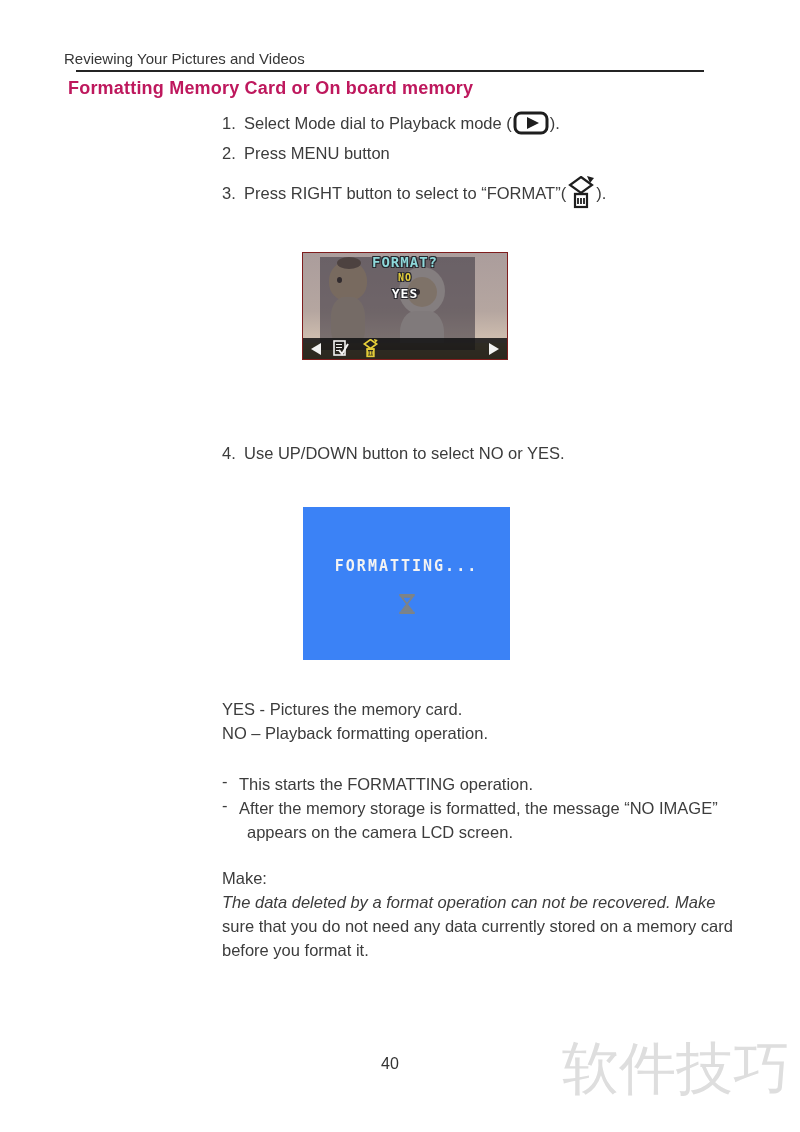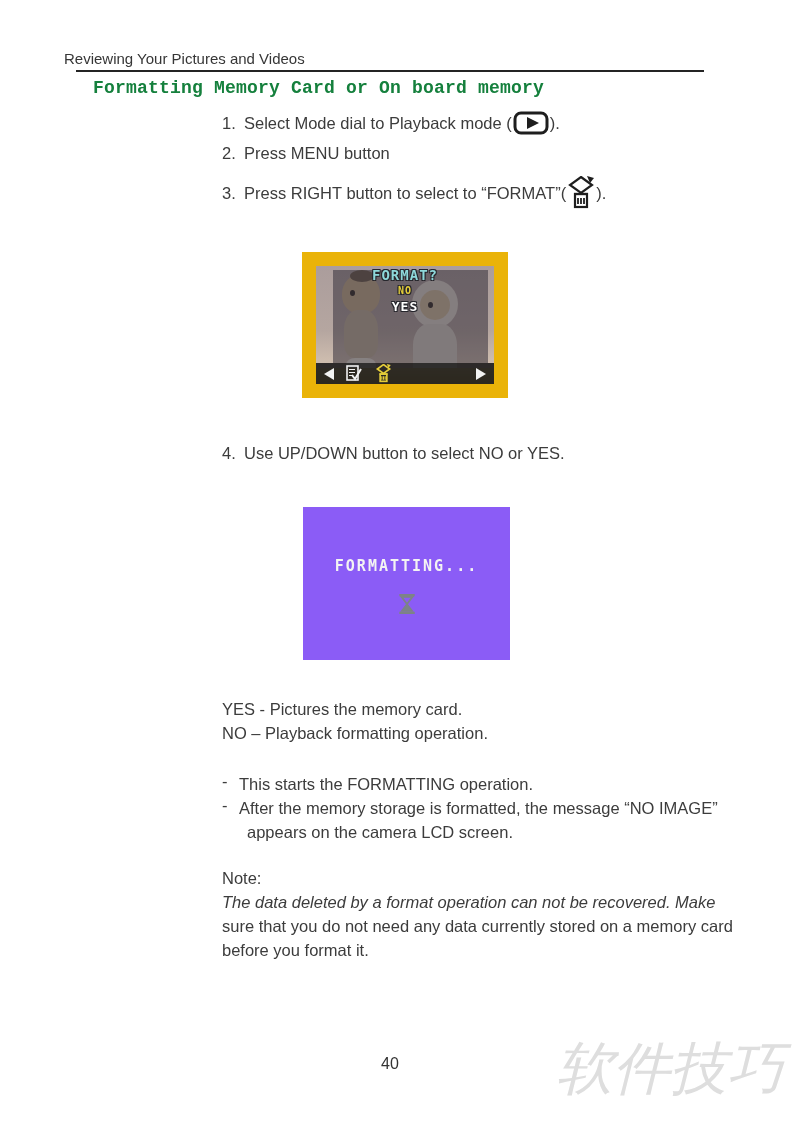--- a/index.html
+++ b/index.html
@@ -4,29 +4,29 @@
 <style>
   * { margin:0; padding:0; box-sizing:border-box; }
   body { background:#ffffff; font-family:"Liberation Sans", sans-serif; }
   .page {
     position:relative; width:800px; height:1132px; background:#ffffff;
     overflow:hidden; color:#3c3c3c;
   }
   .abs { position:absolute; }
   .running-header { left:64px; top:50px; font-size:15px; color:#363636; }
   .header-rule { left:76px; top:70px; width:628px; height:2px; background:#242424; }
-  .page-title { left:93px; top:78px; font-size:18px; font-weight:bold; color:#15803d; letter-spacing:0.2px;font-family:Liberation Mono, monospace; }
+  .page-title { left:68px; top:78px; font-size:18px; font-weight:bold; color:#be185d; letter-spacing:0.2px; }
 
   .step-row { left:222px; display:flex; align-items:center; font-size:16.5px; color:#3c3c3c; }
   .step-num { width:22px; flex:0 0 auto; }
   .step-text { white-space:nowrap; }
   .inline-icon { display:inline-flex; align-items:center; margin:0 1px; }
 
   
-  .lcd1 { left:302px; top:252px; width:206px; height:146px; background:#eab308; padding:14px; }
+  .lcd1 { left:302px; top:252px; width:206px; height:108px; background:#7f1d1d; padding:1px; }
   .lcd1-photo { position:relative; width:100%; height:100%; overflow:hidden;
     background:linear-gradient(180deg,#ab9d9c 0%, #b5a6a0 55%, #cdbcae 80%, #d3c2b0 100%); }
   .fig { position:absolute; }
   .fig-head-l { left:26px; top:8px; width:38px; height:40px; border-radius:50% 50% 46% 46%; background:#cbb28c; }
   .fig-hair-l { left:34px; top:4px; width:24px; height:12px; border-radius:50%; background:#6b5a48; }
   .fig-eye { width:5px; height:6px; border-radius:50%; background:#2e2620; }
   .fig-body-l { left:28px; top:44px; width:34px; height:48px; border-radius:40% 40% 30% 30%; background:#c4b49c; }
   .fig-legs-l { left:30px; top:92px; width:30px; height:22px; border-radius:30%; background:#e9e4d8; }
   .fig-hood-r { left:96px; top:14px; width:46px; height:48px; border-radius:50%; background:#e4ddd2; }
   .fig-face-r { left:104px; top:24px; width:30px; height:30px; border-radius:50%; background:#d8c3a0; }
@@ -38,35 +38,35 @@
     text-shadow:1px 1px 0 #26262c, -1px 1px 0 #26262c, 1px -1px 0 #26262c, -1px -1px 0 #26262c; }
   .lcd1-q { font-size:14px; letter-spacing:1px; }
   .lcd1-no { font-size:10px; letter-spacing:1px; }
   .lcd1-yes { font-size:13px; letter-spacing:1px; }
   .lcd1-bar { left:0; bottom:0; width:100%; height:21px; background:rgba(16,16,18,0.85);
     display:flex; align-items:center; padding:0 8px; gap:12px; }
   .tri-left { width:0; height:0; border-top:6px solid transparent; border-bottom:6px solid transparent; border-right:10px solid #f2f2f2; }
   .tri-right { width:0; height:0; border-top:6px solid transparent; border-bottom:6px solid transparent; border-left:10px solid #f2f2f2; margin-left:auto; }
 
   
-  .lcd2 { left:303px; top:507px; width:207px; height:153px; background:#8b5cf6; }
+  .lcd2 { left:303px; top:507px; width:207px; height:153px; background:#3b82f6; }
   .lcd2-msg { left:0; top:50px; width:100%; text-align:center; color:#f3f3f3;
     font-family:"DejaVu Sans Mono", monospace; font-weight:bold; font-size:15px; letter-spacing:2px; }
   .lcd2-hourglass { left:0; top:86px; width:100%; display:flex; justify-content:center; }
 
   .body-line { left:222px; font-size:16.5px; color:#3c3c3c; white-space:nowrap; }
   .bullet-row { left:222px; display:flex; font-size:16.5px; color:#3c3c3c; }
   .bullet-dash { width:17px; flex:0 0 auto; }
   .bullet-lines .wrap-indent { padding-left:8px; }
   .bullet-lines div { line-height:24px; white-space:nowrap; }
 
   .page-number { left:0; top:1055px; width:780px; text-align:center; font-size:16px; color:#333333; }
-  .watermark { left:556px; top:1032px; width:240px; height:76px; text-align:left;
+  .watermark { left:556px; top:1032px; width:240px; height:76px; text-align:center;
     font-size:57px; line-height:72px; color:#dedede; font-weight:400; white-space:nowrap;
-    font-family:"Liberation Sans", sans-serif;font-style:italic; }
+    font-family:"Liberation Sans", sans-serif; }
 </style>
 </head>
 <body>
 
 <div class="page">
 
   <div class="abs running-header">Reviewing Your Pictures and Videos</div>
   <div class="abs header-rule"></div>
   <div class="abs page-title">Formatting Memory Card or On board memory</div>
 
@@ -170,21 +170,21 @@
   </div>
 
   <div class="abs bullet-row" style="top:796px;">
     <span class="bullet-dash">-</span>
     <div class="bullet-lines">
       <div>After the memory storage is formatted, the message “NO IMAGE”</div>
       <div class="wrap-indent">appears on the camera LCD screen.</div>
     </div>
   </div>
 
-  <div class="abs body-line" style="top:869px;">Note:</div>
+  <div class="abs body-line" style="top:869px;">Make:</div>
   <div class="abs body-line" style="top:893px;font-style:italic;">The data deleted by a format operation can not be recovered. Make</div>
   <div class="abs body-line" style="top:917px;">sure that you do not need any data currently stored on a memory card</div>
   <div class="abs body-line" style="top:941px;">before you format it.</div>
 
   <div class="abs page-number">40</div>
   <div class="abs watermark">软件技巧</div>
 
 </div>
 
 </body></html>

